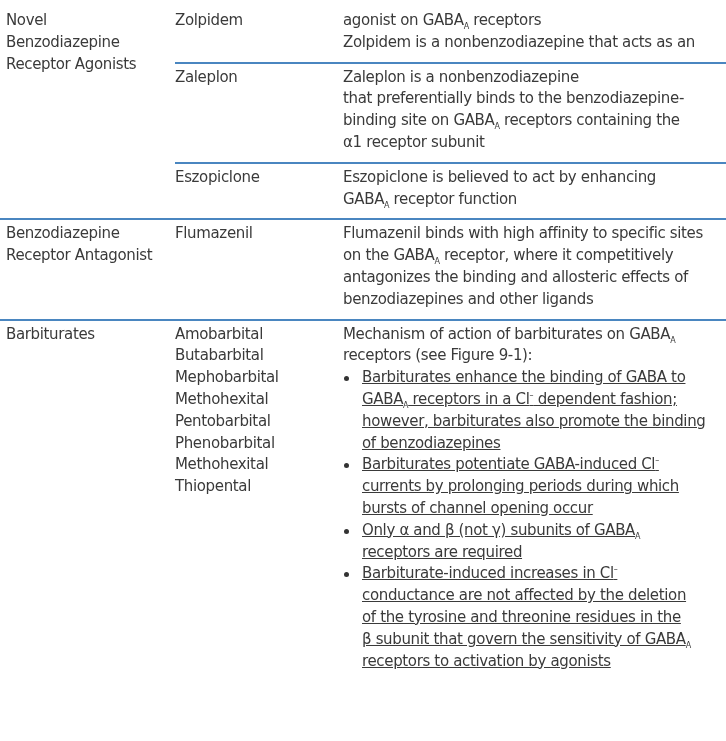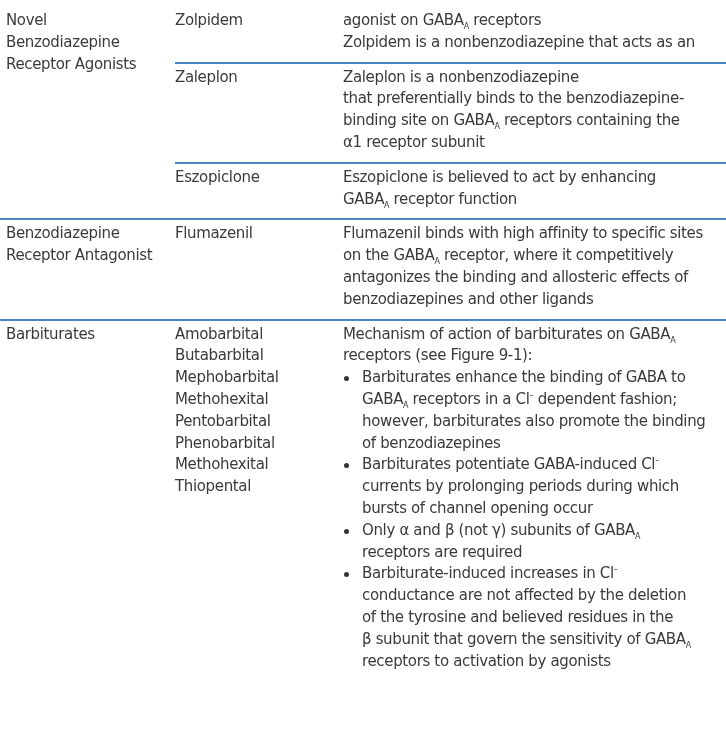--- a/index.html
+++ b/index.html
@@ -18,21 +18,21 @@
   .col-rest { flex: 1; }
   .sub { display: flex; gap: 29px; }
   .sub + .sub { border-top: 2px solid #4a86c0; }
   .col-drug { width: 139px; padding-left: 0; box-sizing: border-box; }
   .col-mech { flex: 1; padding-right: 4px; }
   .cell { padding-top: 3px; padding-bottom: 8px; }
   .line { display: block; white-space: nowrap; }
   sub.s { font-size: 8px; vertical-align: -4px; line-height: 0; }
   sup.s { font-size: 8px; vertical-align: 6px; line-height: 0; }
   ul.bullets { margin: 0; padding: 0; list-style: none; }
-  ul.bullets li { position: relative; padding-left: 19px; }
+  ul.bullets li { position: relative; padding-left: 19px; text-decoration: underline; }
   ul.bullets li .dot {
     position: absolute; left: 1px; top: 9px; width: 5px; height: 5px;
     background: #333; border-radius: 50%;
   }
 </style>
 </head>
 <body>
 
 <div class="table">
 
@@ -132,21 +132,21 @@
                 <div class="rich">
                   <span class="line">Only α and β (not γ) subunits of GABA<sub class="s">A</sub></span>
                   <span class="line">receptors are required</span>
                 </div>
               </li>
             <li>
                 <span class="dot"></span>
                 <div class="rich">
                   <span class="line">Barbiturate-induced increases in Cl<sup class="s">–</sup></span>
                   <span class="line">conductance are not affected by the deletion</span>
-                  <span class="line">of the tyrosine and believed residues in the</span>
+                  <span class="line">of the tyrosine and threonine residues in the</span>
                   <span class="line">β subunit that govern the sensitivity of GABA<sub class="s">A</sub></span>
                   <span class="line">receptors to activation by agonists</span>
                 </div>
               </li>
           </ul>
         </div>
       </div>
     </div>
   </div>
 

